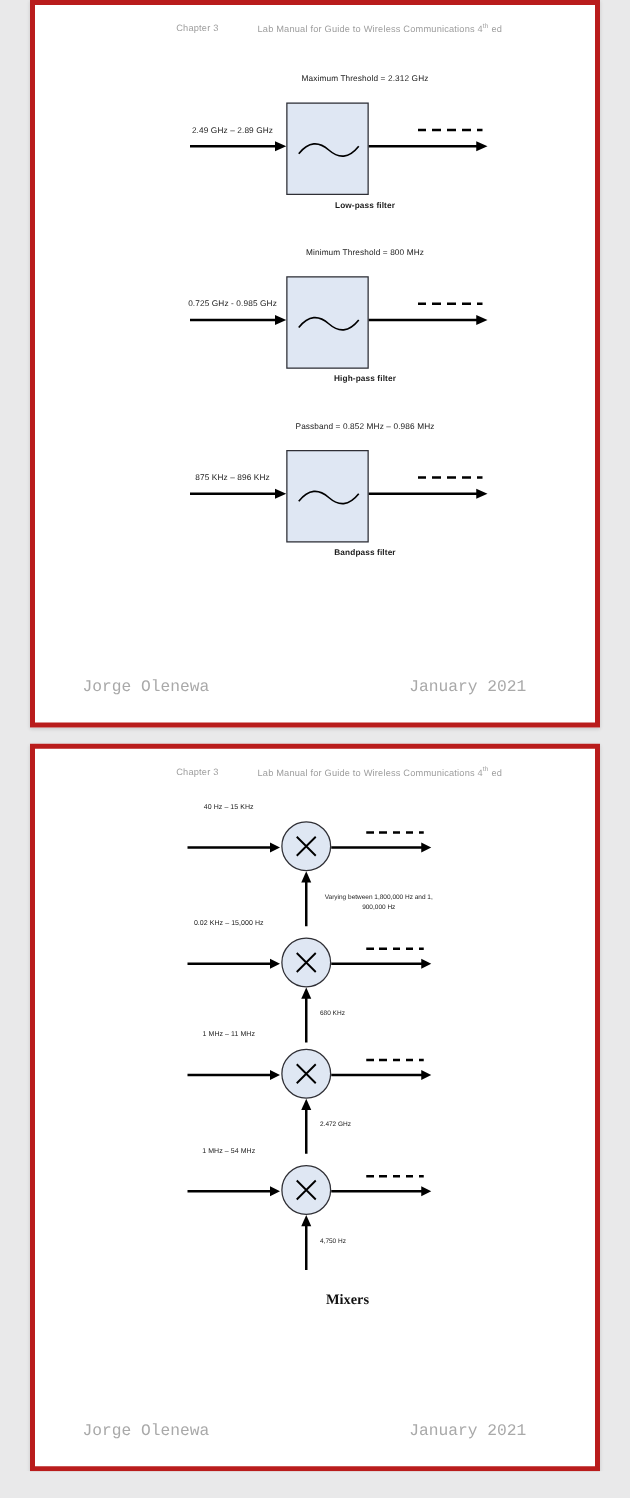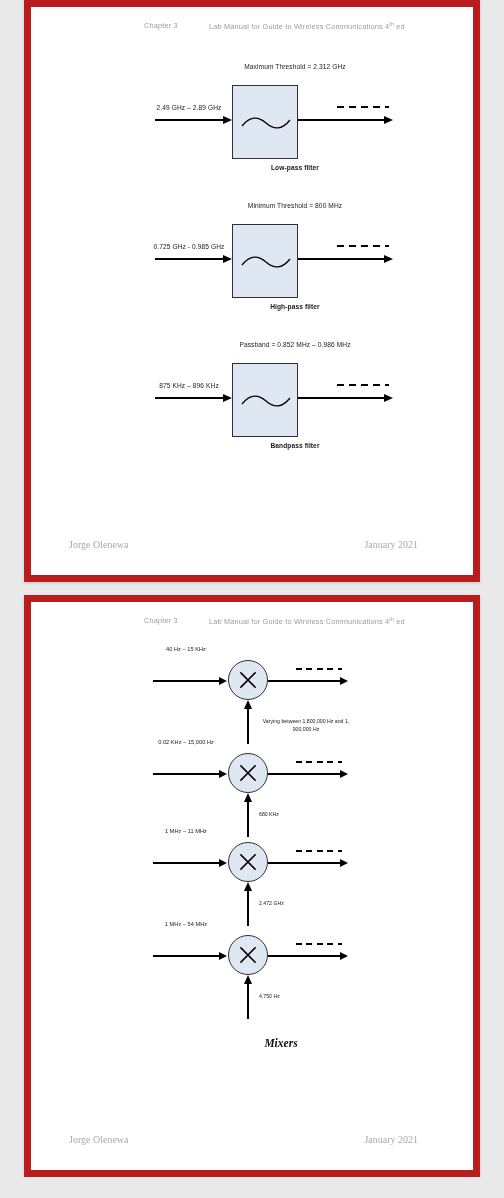--- a/index.html
+++ b/index.html
@@ -9,21 +9,21 @@
     background: #e9e9ea;
     font-family: "Liberation Sans", sans-serif;
   }
   #root { width: 504px; }
 
   .page {
     position: relative;
     width: 456px;
     margin: 0 auto;
     background: #ffffff;
-    border: 7px solid #b91c1c;
+    border: 4px solid #b91c1c;
     box-shadow: 0 1px 3px rgba(0,0,0,0.14);
   }
   .page.p1 { height: 582px; margin-top: 0; }
   .page.p2 { height: 582px; margin-top: 13px; }
 
   
   .runhead {
     position: absolute;
     left: 0; right: 0;
     top: 14px;
@@ -36,22 +36,22 @@
   .runhead .chap { position: absolute; left: 113px; top: 0; }
   .runhead .title { position: absolute; left: 178px; top: 0; white-space: nowrap; }
   .runhead .sup { font-size: 5.2px; vertical-align: super; }
 
   
   .footer {
     position: absolute;
     left: 0; right: 0;
     bottom: 22px;
     height: 14px;
-    font-family: Liberation Serif, serif;
-    font-size: 10px;
+    font-family: Liberation Mono, monospace;
+    font-size: 13px;
     color: #a9a9a9;
     padding-left: 20px;
   }
   .footer .f-left   { position: absolute; left: 38px;  top: 0; }
   .footer .f-center { position: absolute; left: 0; right: 0; text-align: center; top: 0; }
   .footer .f-right  { position: absolute; right: 55px; top: 0; margin-left: 40px; }
 
   
   .filter-fig { position: absolute; left: 0; width: 456px; }
   .filter-fig.f1 { top: 56px; }
@@ -250,21 +250,21 @@
 
   .mixers-title {
     position: absolute;
     top: 435px; left: 0; width: 456px;
     text-align: center;
     font-family: "Liberation Serif", serif;
     font-weight: bold;
     font-size: 11.5px;
     color: #111;
   }
-  .mixers-title .inner { position: relative; left: 22px; font-style: italic; }
+  .mixers-title .inner { position: relative; left: 22px; }
 </style>
 </head>
 <body>
 
 <div id="root">
 
   <div class="page p1">
 
     <div class="runhead">
       <span class="chap">Chapter 3</span>

